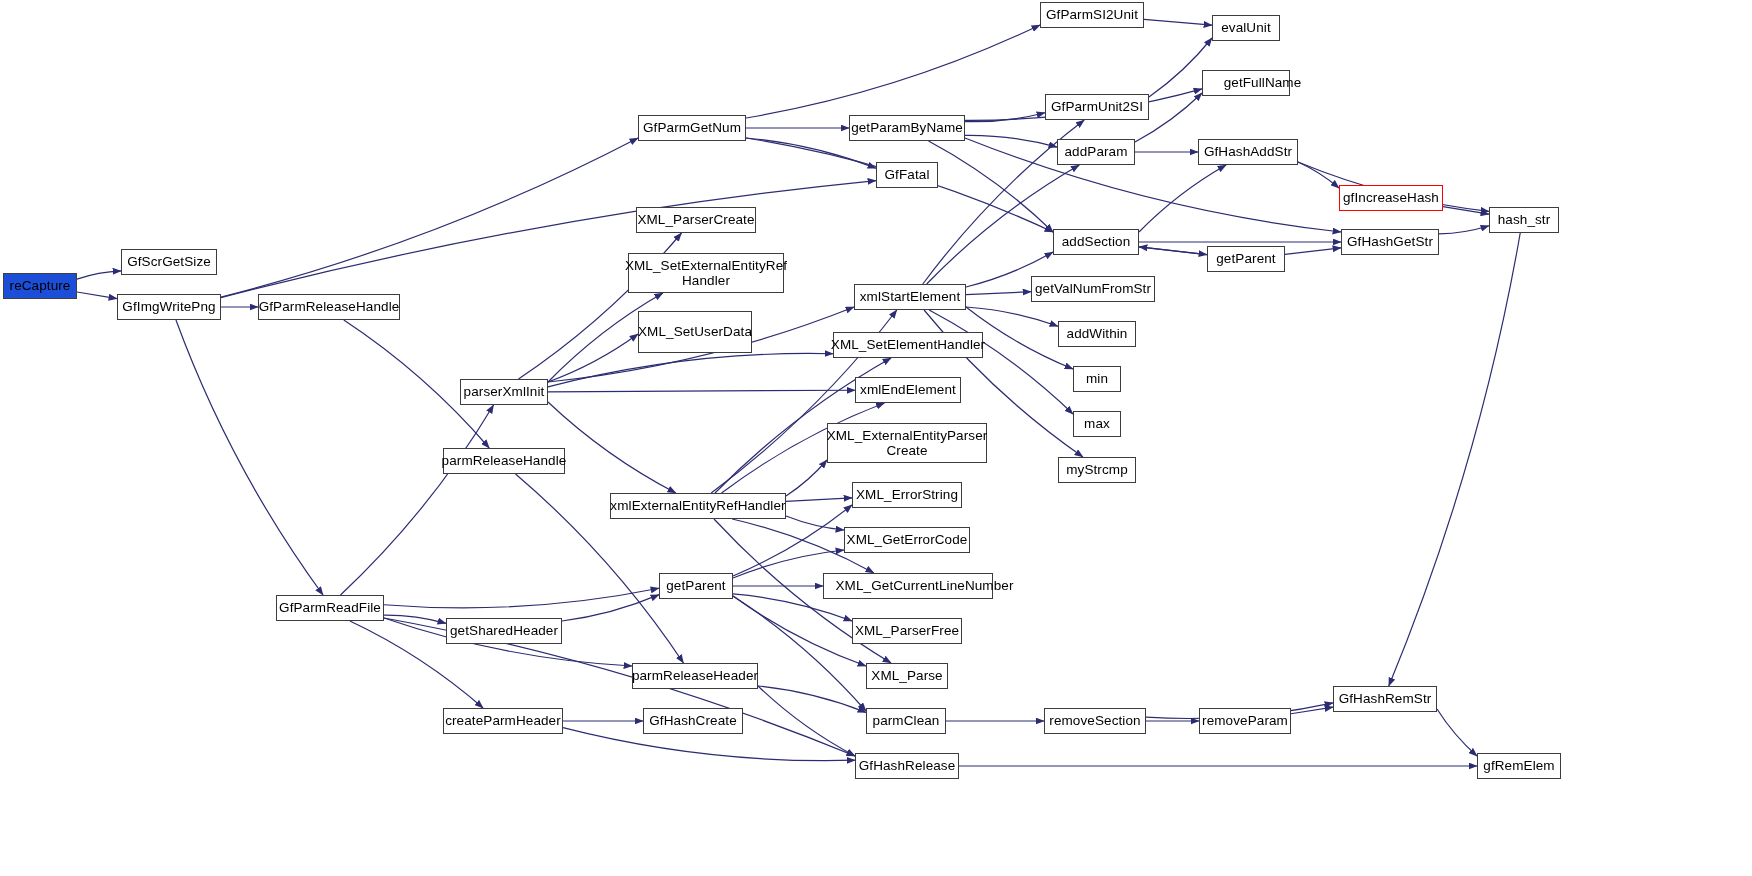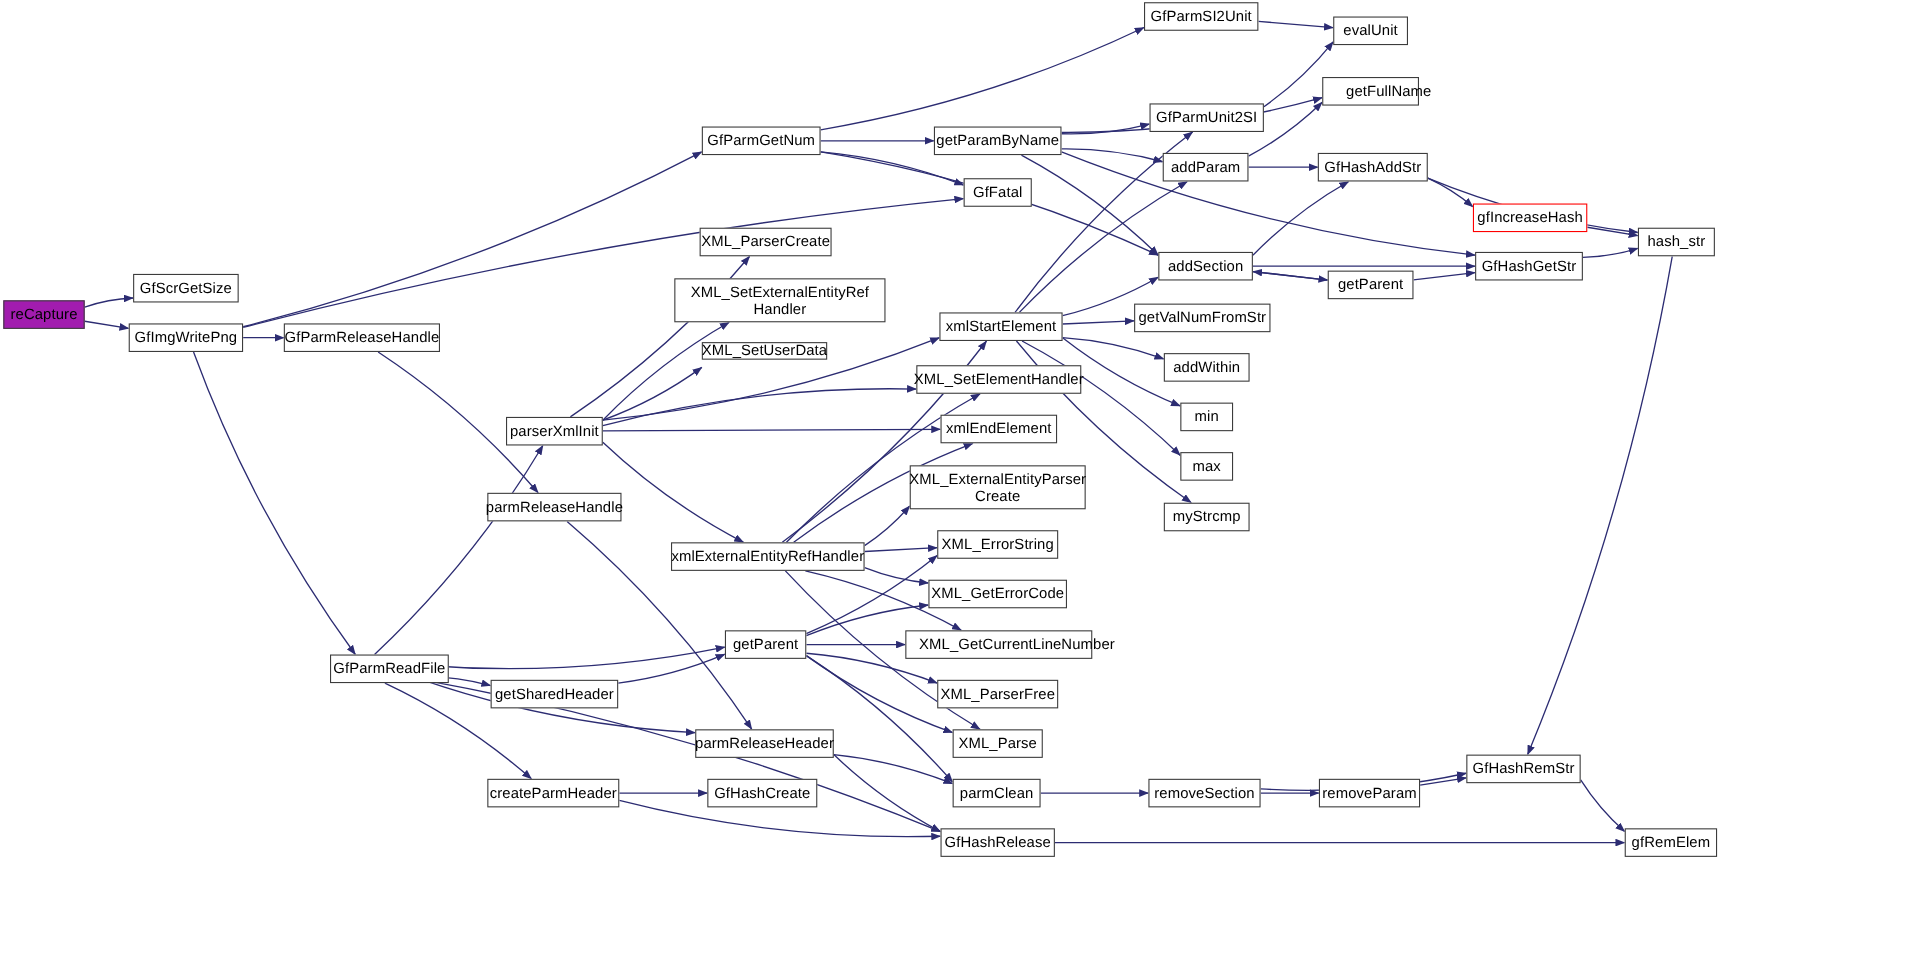--- a/index.html
+++ b/index.html
@@ -34,21 +34,21 @@
     background: #ffffff;
     color: #000000;
     font-size: 13.5px;
     line-height: 1.12;
     letter-spacing: 0.1px;
     white-space: pre-line;
     padding: 0 3px;
     z-index: 5;
   }
   .gnode.root {
-    background: #a21caf;
+    background: #1d4ed8;
     border-color: #404040;
   }
   .gnode.alert {
     border: 1.5px solid #ff0000;
   }
 </style>
 </head>
 <body>
 
 <div id="graph-root">
@@ -150,43 +150,43 @@
     <div class="gnode" style="left: 1202px; top: 70px; width: 88px; height: 26px; padding-left: 36px;">getFullName</div>
     <div class="gnode" style="left: 1045px; top: 94px; width: 104px; height: 26px;">GfParmUnit2SI</div>
     <div class="gnode" style="left: 1057px; top: 139px; width: 78px; height: 26px;">addParam</div>
     <div class="gnode" style="left: 1198px; top: 139px; width: 100px; height: 26px;">GfHashAddStr</div>
     <div class="gnode alert" style="left: 1339px; top: 185px; width: 104px; height: 26px;">gfIncreaseHash</div>
     <div class="gnode" style="left: 1489px; top: 207px; width: 70px; height: 26px;">hash_str</div>
     <div class="gnode" style="left: 1341px; top: 229px; width: 98px; height: 26px;">GfHashGetStr</div>
     <div class="gnode" style="left: 1053px; top: 229px; width: 86px; height: 26px;">addSection</div>
     <div class="gnode" style="left: 1207px; top: 246px; width: 78px; height: 26px;">getParent</div>
     <div class="gnode" style="left: 636px; top: 207px; width: 120px; height: 26px;">XML_ParserCreate</div>
-    <div class="gnode" style="left: 613px; top: 253px; width: 192px; height: 40px;">XML_SetExternalEntityRef
+    <div class="gnode" style="left: 628px; top: 253px; width: 156px; height: 40px;">XML_SetExternalEntityRef
 Handler</div>
-    <div class="gnode" style="left: 638px; top: 311px; width: 114px; height: 16px;">XML_SetUserData</div>
+    <div class="gnode" style="left: 638px; top: 311px; width: 114px; height: 42px;">XML_SetUserData</div>
     <div class="gnode" style="left: 460px; top: 379px; width: 88px; height: 26px;">parserXmlInit</div>
     <div class="gnode" style="left: 443px; top: 448px; width: 122px; height: 26px;">parmReleaseHandle</div>
     <div class="gnode" style="left: 854px; top: 284px; width: 112px; height: 26px;">xmlStartElement</div>
     <div class="gnode" style="left: 1031px; top: 276px; width: 124px; height: 26px;">getValNumFromStr</div>
     <div class="gnode" style="left: 1058px; top: 321px; width: 78px; height: 26px;">addWithin</div>
     <div class="gnode" style="left: 1073px; top: 366px; width: 48px; height: 26px;">min</div>
     <div class="gnode" style="left: 1073px; top: 411px; width: 48px; height: 26px;">max</div>
     <div class="gnode" style="left: 1058px; top: 457px; width: 78px; height: 26px;">myStrcmp</div>
     <div class="gnode" style="left: 833px; top: 332px; width: 150px; height: 26px;">XML_SetElementHandler</div>
     <div class="gnode" style="left: 855px; top: 377px; width: 106px; height: 26px;">xmlEndElement</div>
     <div class="gnode" style="left: 827px; top: 423px; width: 160px; height: 40px;">XML_ExternalEntityParser
 Create</div>
     <div class="gnode" style="left: 610px; top: 493px; width: 176px; height: 26px;">xmlExternalEntityRefHandler</div>
     <div class="gnode" style="left: 852px; top: 482px; width: 110px; height: 26px;">XML_ErrorString</div>
     <div class="gnode" style="left: 844px; top: 527px; width: 126px; height: 26px;">XML_GetErrorCode</div>
     <div class="gnode" style="left: 823px; top: 573px; width: 170px; height: 26px; padding-left: 36px;">XML_GetCurrentLineNumber</div>
     <div class="gnode" style="left: 659px; top: 573px; width: 74px; height: 26px;">getParent</div>
     <div class="gnode" style="left: 852px; top: 618px; width: 110px; height: 26px;">XML_ParserFree</div>
     <div class="gnode" style="left: 866px; top: 663px; width: 82px; height: 26px;">XML_Parse</div>
-    <div class="gnode" style="left: 276px; top: 595px; width: 108px; height: 26px; margin-left: 24px;">GfParmReadFile</div>
+    <div class="gnode" style="left: 276px; top: 595px; width: 108px; height: 26px;">GfParmReadFile</div>
     <div class="gnode" style="left: 446px; top: 618px; width: 116px; height: 26px;">getSharedHeader</div>
     <div class="gnode" style="left: 632px; top: 663px; width: 126px; height: 26px;">parmReleaseHeader</div>
     <div class="gnode" style="left: 443px; top: 708px; width: 120px; height: 26px;">createParmHeader</div>
     <div class="gnode" style="left: 643px; top: 708px; width: 100px; height: 26px;">GfHashCreate</div>
     <div class="gnode" style="left: 866px; top: 708px; width: 80px; height: 26px;">parmClean</div>
     <div class="gnode" style="left: 855px; top: 753px; width: 104px; height: 26px;">GfHashRelease</div>
     <div class="gnode" style="left: 1044px; top: 708px; width: 102px; height: 26px;">removeSection</div>
     <div class="gnode" style="left: 1199px; top: 708px; width: 92px; height: 26px;">removeParam</div>
     <div class="gnode" style="left: 1333px; top: 686px; width: 104px; height: 26px;">GfHashRemStr</div>
     <div class="gnode" style="left: 1477px; top: 753px; width: 84px; height: 26px;">gfRemElem</div>

